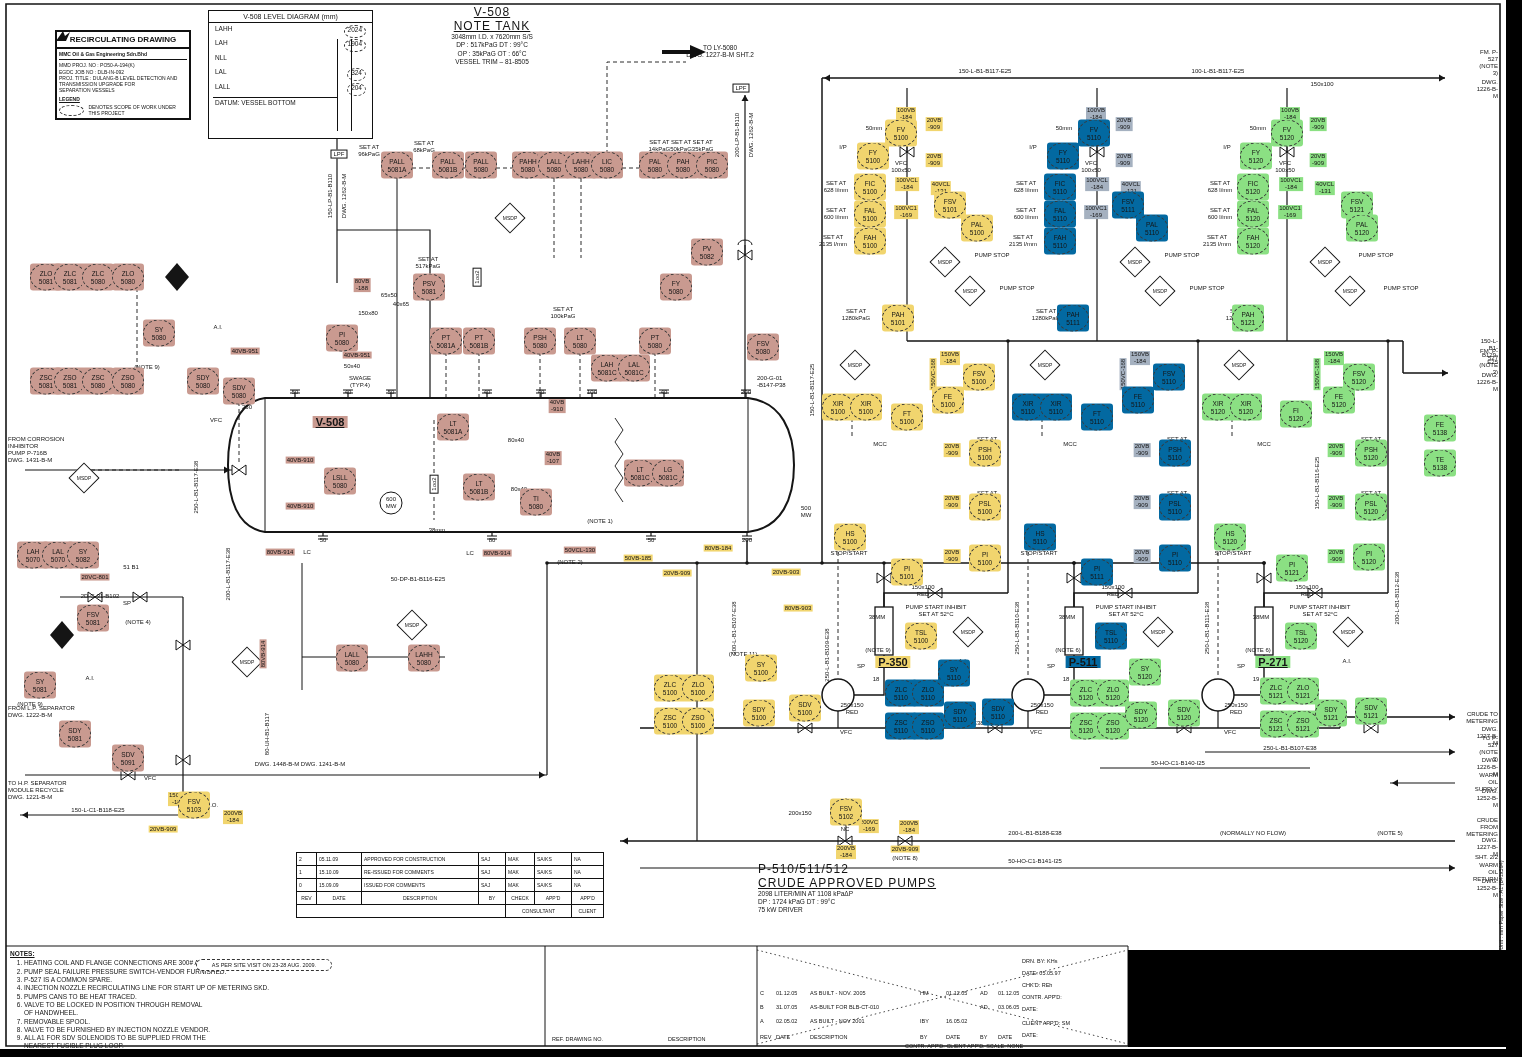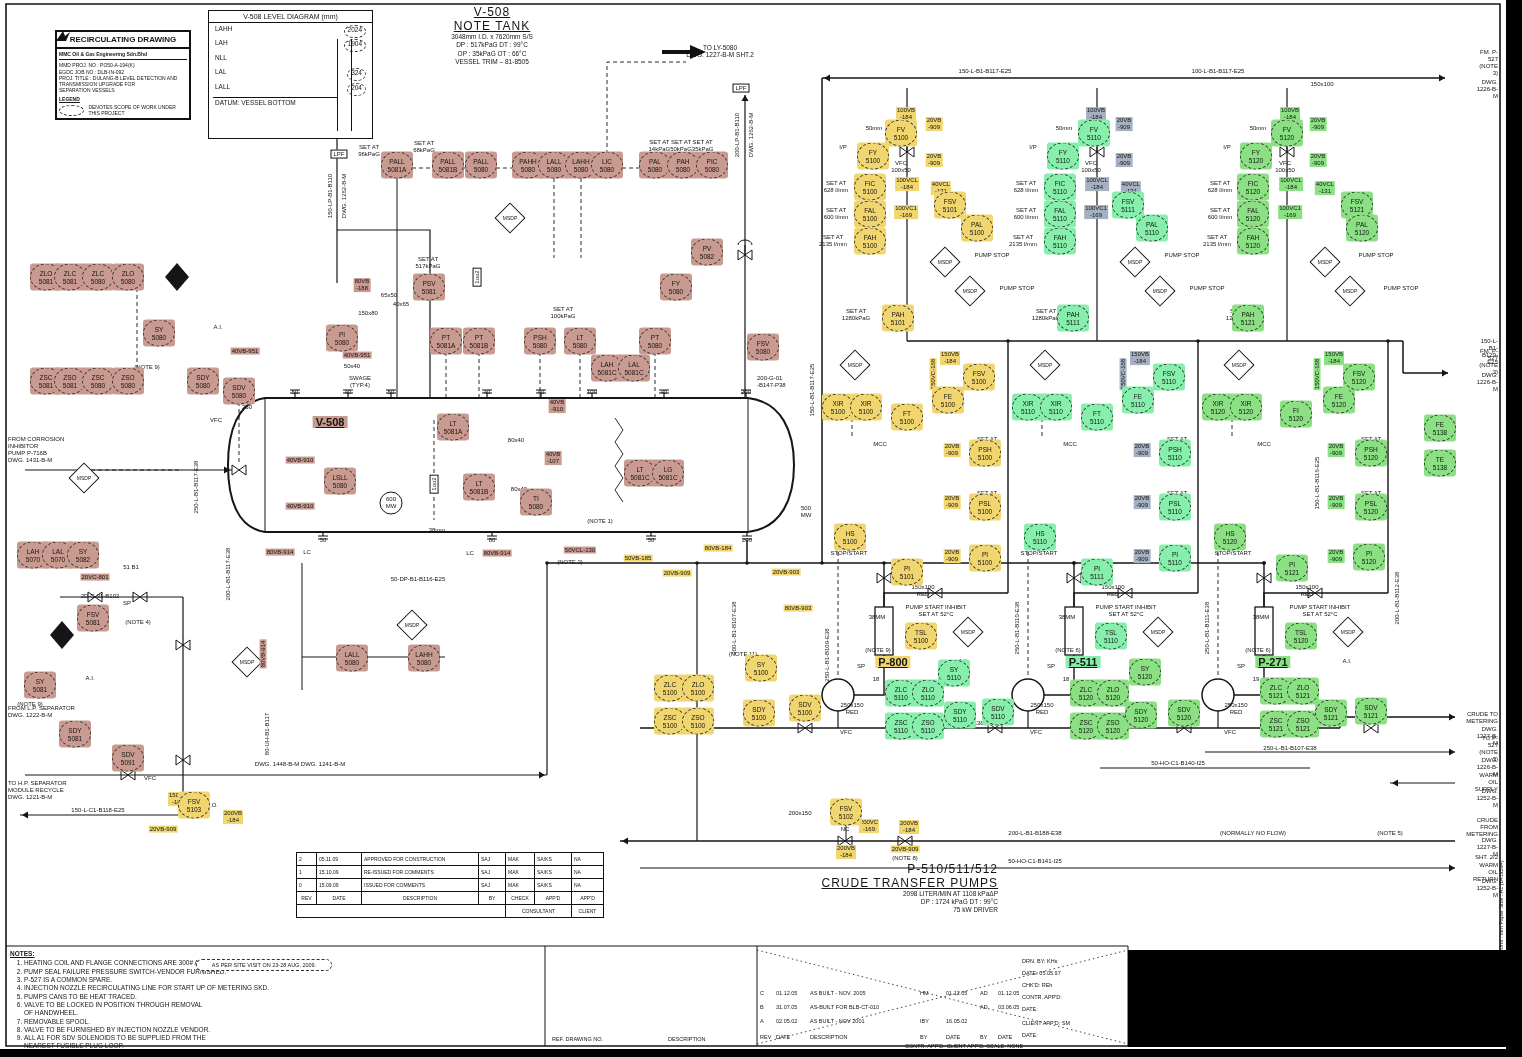--- a/index.html
+++ b/index.html
@@ -3,21 +3,21 @@
 <meta charset="utf-8">
 <style>
   html,body{margin:0;padding:0;background:#e8e8e8;}
   #sheet{position:relative;width:1522px;height:1057px;background:#ffffff;overflow:hidden;
          font-family:"Liberation Sans",sans-serif;color:#151515;}
   svg{position:absolute;left:0;top:0;}
   .abs{position:absolute;}
   
   .tag{position:absolute;width:32px;height:27px;border-radius:3px;display:flex;align-items:center;justify-content:center;transform:translate(-50%,-50%);z-index:6;}
   .tag .tc{width:30px;height:25px;border:1px dashed #3a3a3a;border-radius:50%;display:flex;flex-direction:column;align-items:center;justify-content:center;font-size:6.5px;line-height:1.08;text-align:center;white-space:nowrap;}
-  .c-p{background:#c99a90}.c-y{background:#f1d56e}.c-g{background:#86efac}.c-n{background:#8be083}
+  .c-p{background:#c99a90}.c-y{background:#f1d56e}.c-g{background:#0369a1}.c-n{background:#8be083}
   
   .lbl{position:absolute;font-size:6px;line-height:1.15;white-space:pre-line;text-align:center;transform:translate(-50%,-50%);z-index:5;}
   .lbl.al{transform:translate(0,-50%);text-align:left;}
   .lbl.ar{transform:translate(-100%,-50%);text-align:right;}
   .lbl.rot{transform:translate(-50%,-50%) rotate(-90deg);white-space:nowrap;}
   .lbl.box{border:1px solid #151515;padding:0 2px;background:#fff;}
   .hl-y{background:#f1d56e;padding:0 1px;}
   .hl-p{background:#c99a90;padding:0 1px;}
   .hl-g{background:#a5b1c0;padding:0 1px;}
   .hl-n{background:#8be083;padding:0 1px;}
@@ -30,21 +30,21 @@
   .mod .co{display:flex;align-items:center;gap:3px;border-bottom:1px solid #111;padding-bottom:2px;margin-bottom:2px;font-size:5px;font-weight:bold;}
   .cloud{border:1px dashed #333;border-radius:50%;padding:0 3px;display:inline-block;}
   .ld{left:208px;top:10px;width:163px;height:127px;position:absolute;border:1.5px solid #111;font-size:6.5px;z-index:7;background:#fff;}
   .ld .lt{border-bottom:1.5px solid #111;text-align:center;padding:2px 0;font-size:7px;}
   .ld .row{display:flex;justify-content:space-between;padding:1.5px 6px 0 6px;height:13px;}
   .ld .datum{padding:3px 6px;}
   .vt{left:392px;top:5px;width:200px;position:absolute;text-align:center;z-index:7;}
   .vt .l1{font-size:12px;text-decoration:underline;letter-spacing:1px;}
   .vt .l2{font-size:12px;text-decoration:underline;letter-spacing:1px;}
   .vt .sp{font-size:6.5px;line-height:1.3;}
-  .pt-blk{left:758px;top:862px;width:240px;position:absolute;text-align:right;z-index:7;}
+  .pt-blk{left:758px;top:862px;width:240px;position:absolute;text-align:left;z-index:7;}
   .pt-blk .l1{font-size:12px;letter-spacing:1px;}
   .pt-blk .l2{font-size:12px;text-decoration:underline;letter-spacing:1px;}
   .pt-blk .sp{font-size:6.5px;line-height:1.25;}
   .toly{position:absolute;left:660px;top:44px;width:120px;text-align:center;font-size:6.5px;z-index:7;}
   .notes{position:absolute;left:10px;top:950px;width:530px;font-size:6.5px;line-height:1.28;z-index:8;}
   .notes .h{font-weight:bold;text-decoration:underline;}
   .notes ol{margin:1px 0 0 0;padding-left:14px;}
   .notes li{white-space:pre-line;}
   .stamp{position:absolute;left:196px;top:959px;width:132px;border:1.5px dashed #333;border-radius:12px;font-size:5.5px;text-align:center;padding:2px 1px;z-index:9;background:#fff;}
   table{border-collapse:collapse;}
@@ -262,21 +262,21 @@
     <svg width="50" height="16">
         <polygon points="2,6 30,6 30,1 46,8 30,15 30,10 2,10" fill="#111"></polygon>
       </svg>
     <div>DWG. 1227-B-M  SHT.2</div>
   </div>
 
   <div class="vlabel c-p" style="left:330px;top:422px;">V-508</div>
 
   <div class="pt-blk">
     <div class="l1">P-510/511/512</div>
-    <div class="l2">CRUDE TRANSFER PUMPS</div>
+    <div class="l2">CRUDE APPROVED PUMPS</div>
     <div class="sp" id="pt-specs">
         <div>2098 LITER/MIN AT 1108 kPaΔP</div>
         <div>DP : 1724 kPaG  DT : 99°C</div>
         <div>75 kW DRIVER</div>
       </div>
   </div>
 
   <div class="notes">
     <span class="h">NOTES:</span>
     <ol id="notes-list">
@@ -1502,21 +1502,21 @@
     <div class="lbl" style="left: 1236px; top: 709px;">250x150
 RED</div>
     <div class="lbl" style="left: 1230px; top: 732px;">VFC</div>
     <div class="lbl" style="left: 1347px; top: 661px;">A.I.</div>
     <div class="lbl" style="left: 861px; top: 666px;">SP</div>
     <div class="lbl" style="left: 876px; top: 679px;">18</div>
     <div class="lbl" style="left: 1051px; top: 666px;">SP</div>
     <div class="lbl" style="left: 1066px; top: 679px;">18</div>
     <div class="lbl" style="left: 1241px; top: 666px;">SP</div>
     <div class="lbl" style="left: 1256px; top: 679px;">19</div>
-    <div class="vlabel c-y" style="left: 893px; top: 662px;">P-800</div>
+    <div class="vlabel c-y" style="left: 893px; top: 662px;">P-350</div>
     <div class="vlabel c-g" style="left: 1083px; top: 662px;">P-511</div>
     <div class="vlabel c-n" style="left: 1273px; top: 662px;">P-271</div>
     <div class="msdp" style="left: 510px; top: 218px;">
       <span>MSDP</span>
     </div>
     <div class="msdp" style="left: 84px; top: 478px;">
       <span>MSDP</span>
     </div>
     <div class="msdp" style="left: 412px; top: 625px;">
       <span>MSDP</span>

